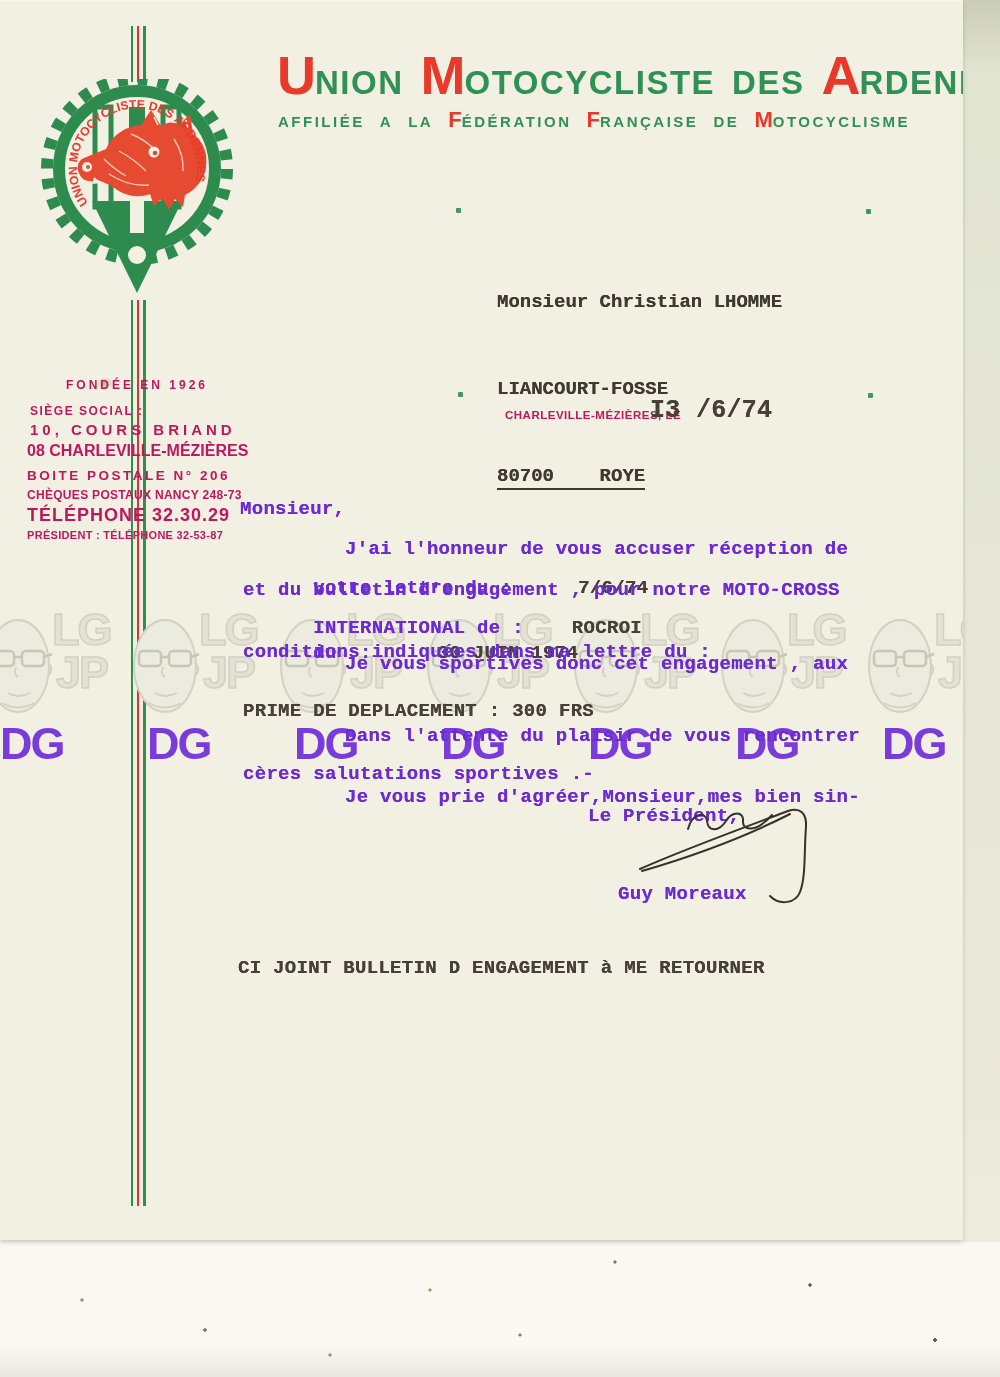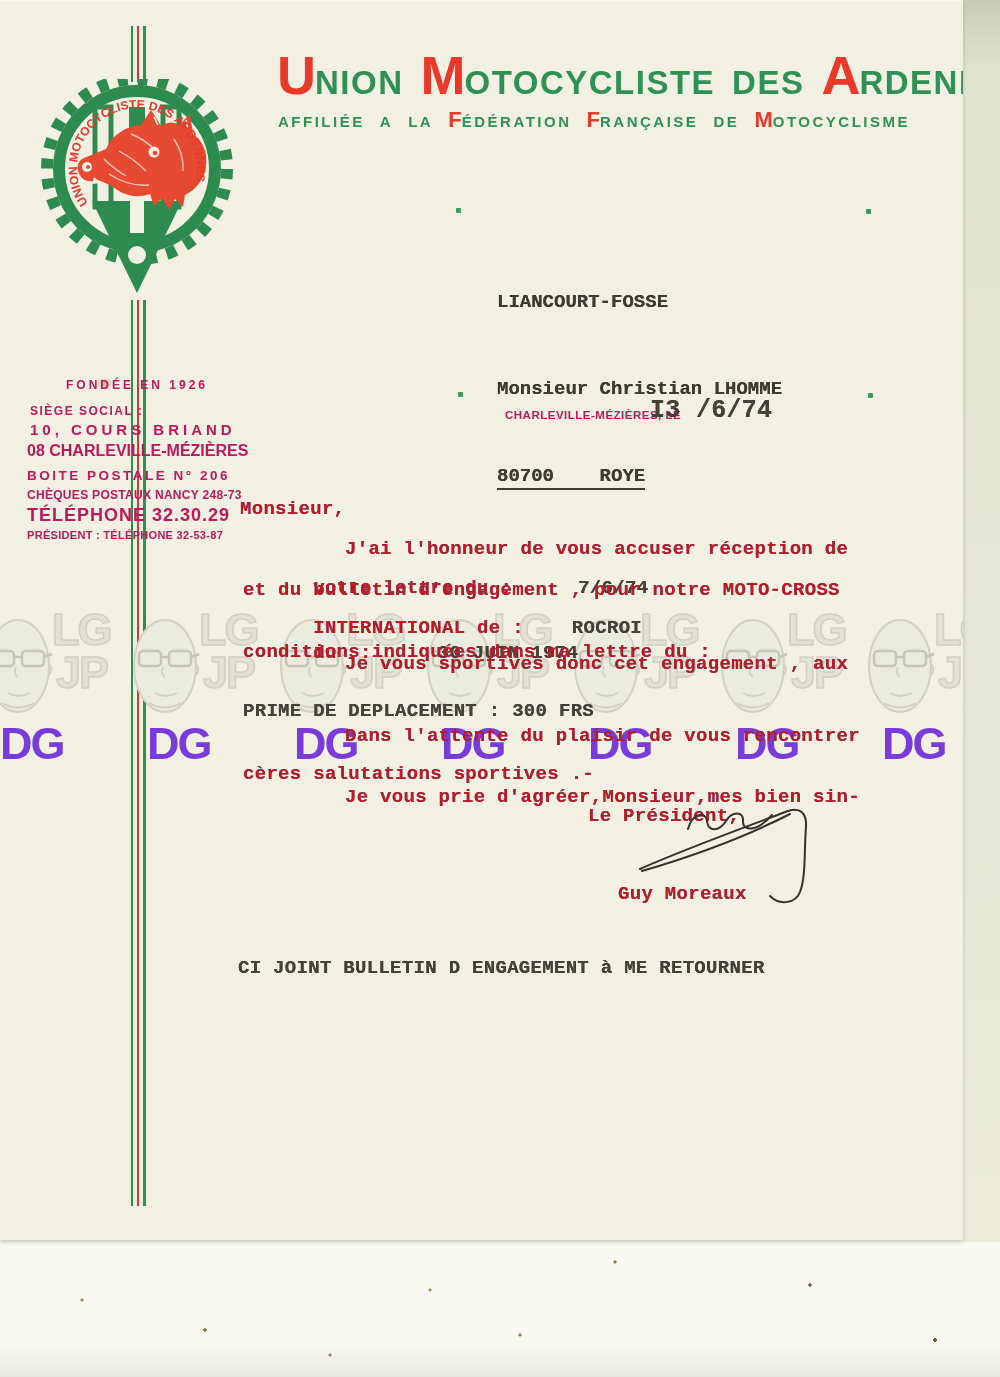--- a/index.html
+++ b/index.html
@@ -32,21 +32,21 @@
   .org-title .rest{color:#2f9154;font-size:33px;font-weight:700;letter-spacing:1.5px;line-height:1;}
   .org-title .gap{width:17px;}
   .org-subtitle{position:absolute;left:278px;top:106px;width:632px;display:flex;justify-content:space-between;align-items:baseline;}
   .org-subtitle .tok{color:#2f9154;font-size:15px;font-weight:700;letter-spacing:2.5px;white-space:nowrap;}
   .org-subtitle .big{color:#e8392a;font-size:22px;font-weight:800;letter-spacing:0;}
   
   .side{position:absolute;color:#be185d;font-weight:700;white-space:nowrap;}
   
   .tw{position:absolute;font-family:"Liberation Mono","DejaVu Sans Mono",monospace;
       font-size:19px;font-weight:700;white-space:pre;letter-spacing:.3px;line-height:1;}
-  .ink-purple{color:#b91c1c;text-shadow:0 0 .6px #6c52c6;}
+  .ink-purple{color:#6d28d9;text-shadow:0 0 .6px #6c52c6;}
   .ink-black{color:#45413a;text-shadow:0 0 .5px #45413a;}
   .recipient{position:absolute;left:497px;top:229px;font-family:"Liberation Mono","DejaVu Sans Mono",monospace;
       font-size:19px;font-weight:700;color:#3e3a32;line-height:29px;white-space:pre;text-shadow:0 0 .5px #3e3a32;}
   .recipient .u{border-bottom:2px solid #3c3931;padding-bottom:1px;}
   .dot{position:absolute;width:5px;height:5px;background:#2f8f4f;border-radius:1px;opacity:.9;}
   
   .watermark{position:absolute;left:-18px;top:602px;width:1040px;height:175px;display:flex;z-index:0;}
   .wm-unit{position:relative;width:147px;height:175px;flex:0 0 147px;}
   .wm-letters{position:absolute;font-weight:800;font-size:45px;line-height:1;
       color:#e3e2d4;-webkit-text-stroke:1.5px #d2d0c0;letter-spacing:-2px;}
@@ -138,22 +138,22 @@
     <div class="side" style="left:27px;top:487px;font-size:12px;letter-spacing:.3px;font-weight:800;">CHÈQUES POSTAUX NANCY 248-73</div>
     <div class="side" style="left:27px;top:504px;font-size:18px;letter-spacing:1px;font-weight:800;">TÉLÉPHONE 32.30.29</div>
     <div class="side" style="left:27px;top:528px;font-size:11px;letter-spacing:.3px;font-weight:800;">PRÉSIDENT :  TÉLÉPHONE 32-53-87</div>
 
     <div class="dot" style="left:456px;top:207px;"></div>
     <div class="dot" style="left:866px;top:208px;"></div>
     <div class="dot" style="left:458px;top:391px;"></div>
     <div class="dot" style="left:868px;top:392px;"></div>
 
     <div class="recipient">
+      <div>Monsieur Christian LHOMME</div>
       <div>LIANCOURT-FOSSE</div>
-      <div>Monsieur Christian LHOMME</div>
       <div><span class="u">80700    ROYE</span></div>
     </div>
 
     <div class="side" style="left:505px;top:408px;font-size:11.5px;letter-spacing:.5px;font-weight:800;">CHARLEVILLE-MÉZIÈRES, LE</div>
     <div class="tw ink-black" style="left:650px;top:397px;font-size:25px;">I3 /6/74</div>
 
     <div class="watermark">
       <div class="wm-unit">
         <svg class="wm-face" width="74" height="114" viewBox="0 0 74 114">
           <ellipse cx="36" cy="55" rx="31" ry="46" fill="#ecebdf" stroke="#d3d1c2" stroke-width="2"></ellipse>

